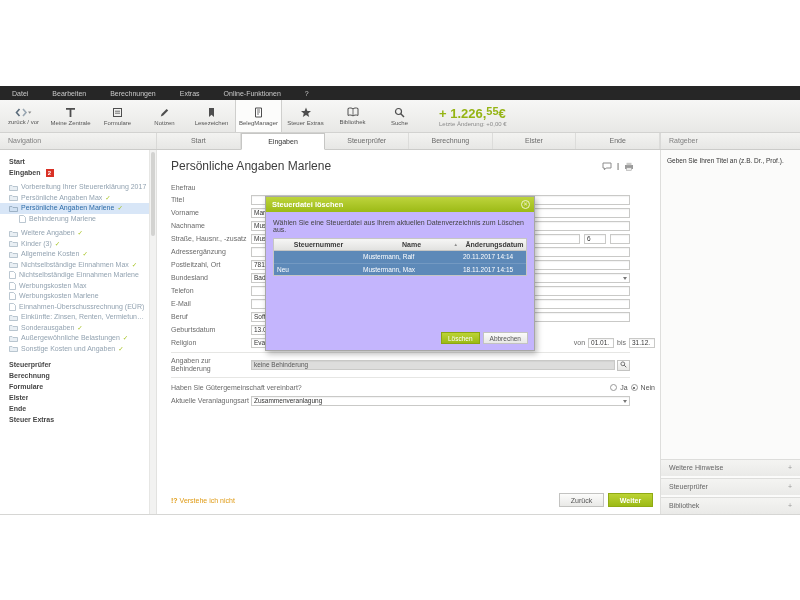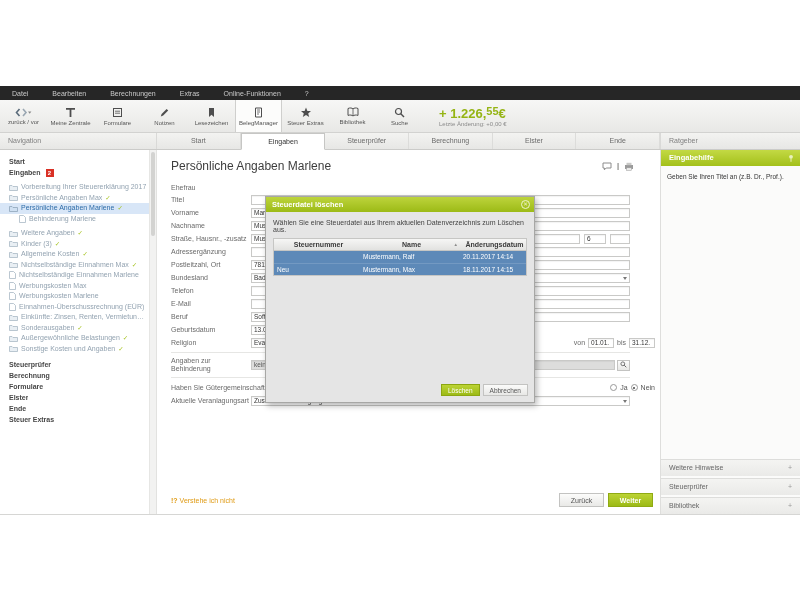--- a/index.html
+++ b/index.html
@@ -79,21 +79,21 @@
   
   .rightbar{width:140px;background:#fbfbfa;border-left:1px solid #dededc;position:relative;font-size:7px}
   .helpbar{height:16px;background:linear-gradient(#c3d944,#a3c01a);color:#fff;font-weight:bold;font-size:7.5px;line-height:16px;padding-left:8px;position:relative}
   .helpbar svg{position:absolute;right:5px;top:4px}
   .helptext{padding:7px 6px;color:#333;font-size:6.5px;line-height:8.5px}
   .accordions{position:absolute;bottom:0;left:0;right:0}
   .acc{height:17px;line-height:16px;padding:0 8px;background:linear-gradient(#f4f4f2,#eaeae8);border-top:1px solid #dddddb;color:#666;display:flex;justify-content:space-between;margin-top:2px}
   .acc .plus{color:#999}
 
   
-  .modal{position:absolute;left:265px;top:110px;width:270px;height:207px;background:#e5e5e5;border:1px solid #a7a7a5;box-shadow:2px 3px 6px rgba(0,0,0,.28)}
+  .modal{position:absolute;left:265px;top:110px;width:270px;height:155px;background:#c4b5fd;border:1px solid #a7a7a5;box-shadow:2px 3px 6px rgba(0,0,0,.28)}
   .modal-hdr{height:15px;background:linear-gradient(#bdd43c,#9cba16);color:#fff;font-size:7.5px;font-weight:bold;line-height:15px;padding-left:6px;position:relative}
   .modal-close{position:absolute;right:4px;top:3px;width:9px;height:9px;border:1px solid #edf3cd;border-radius:50%;color:#edf3cd;font-size:5.5px;line-height:7.5px;text-align:center;font-weight:normal}
   .modal-msg{padding:7px 7px 5px;color:#444;font-size:7px}
   .mtable{margin:0 7px;border:1px solid #c6c6c4}
   .mth{display:flex;background:linear-gradient(#f6f6f5,#e2e2e0);border-bottom:1px solid #c6c6c4;font-weight:bold;color:#3a3a3a;height:12px;line-height:11px;font-size:7px}
   .mth .mc{text-align:center}
   .mtr{display:flex;height:12px;line-height:12px;background:#5d89b8;color:#fff;font-size:6.5px}
   .mtr + .mtr{border-top:1px solid #7399c2}
   .mc1{width:86px;padding-left:3px;flex:none}
   .mc2{flex:1;padding-left:3px;position:relative}
@@ -498,27 +498,20 @@
           <span class="mark">!?</span>
           <span>Verstehe ich nicht</span>
         </div>
         <div style="flex:1"></div>
         <div class="btn gray">Zurück</div>
         <div class="btn green">Weiter</div>
       </div>
     </div>
 
     <div class="rightbar">
-      <div class="helpbar">
-        <span>Eingabehilfe</span>
-        <svg width="8" height="8" viewBox="0 0 8 8">
-            <circle cx="4" cy="2.8" r="1.9" fill="#e9f1bd"></circle>
-            <path d="M4 4.5 V7.8" stroke="#e9f1bd" stroke-width="1"></path>
-          </svg>
-      </div>
       <div class="helptext">Geben Sie Ihren Titel an (z.B. Dr., Prof.).</div>
       <div class="accordions">
         <div class="acc">
           <span>Weitere Hinweise</span>
           <span class="plus">+</span>
         </div>
         <div class="acc">
           <span>Steuerprüfer</span>
           <span class="plus">+</span>
         </div>

